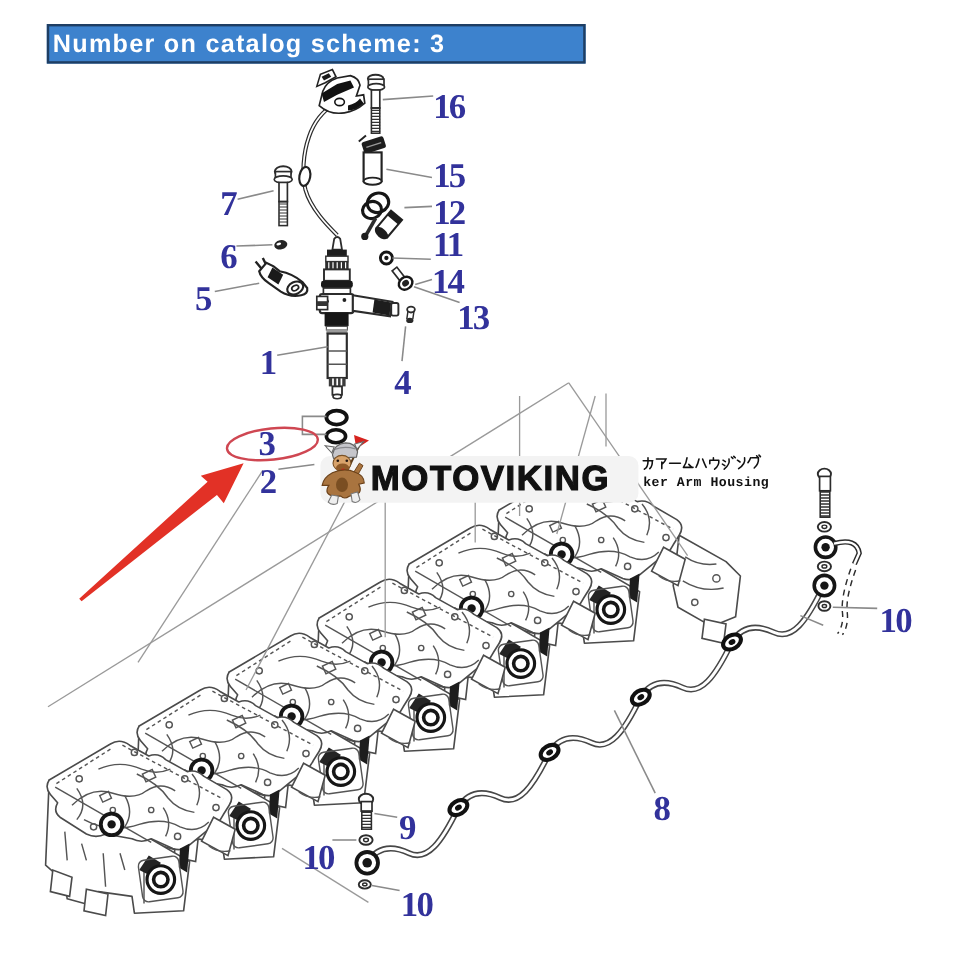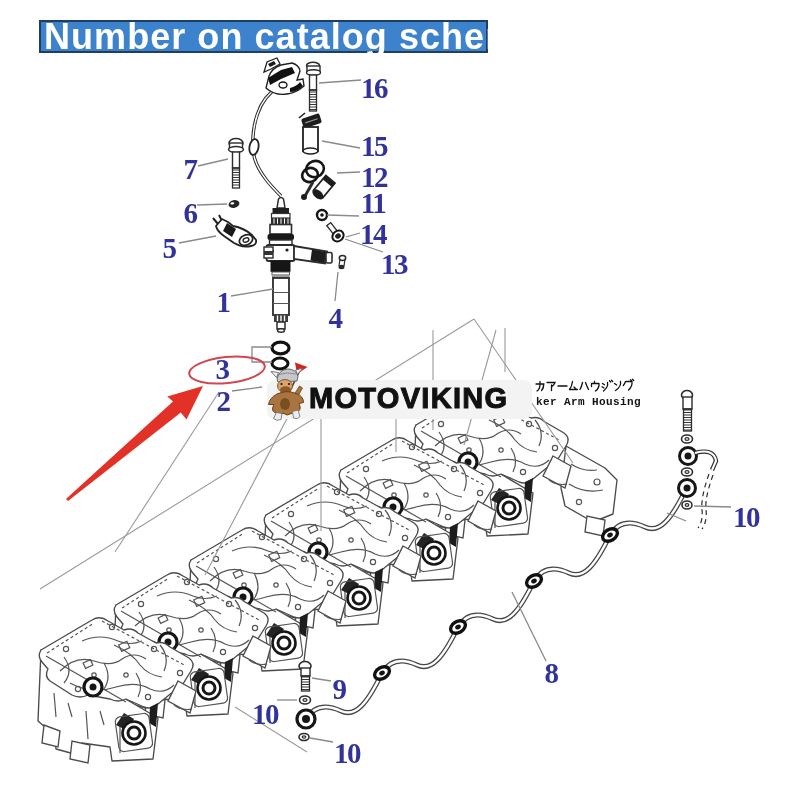--- a/index.html
+++ b/index.html
@@ -1,16 +1,16 @@
 <!DOCTYPE html>
 <html><head><meta charset="utf-8">
 <style>
 html,body{margin:0;padding:0;background:#fff;width:800px;height:800px;overflow:hidden;}
 #page{position:relative;width:800px;height:800px;font-family:"Liberation Sans",sans-serif;}
-#hdr{position:absolute;left:39px;top:20px;width:442px;height:29px;background:#3d82cd;border:2px solid #1e3e63;color:#fff;font-weight:bold;font-size:36px;line-height:29px;letter-spacing:1.05px;padding-left:3px;white-space:nowrap;}
+#hdr{position:absolute;left:39px;top:20px;width:442px;height:29px;background:#3d82cd;border:2px solid #1e3e63;color:#fff;font-weight:bold;font-size:21px;line-height:29px;letter-spacing:1.05px;padding-left:3px;white-space:nowrap;}
 svg{position:absolute;left:0;top:0;}
 .lbl{font-family:"Liberation Serif",serif;font-weight:bold;font-size:29px;fill:#32329b;letter-spacing:-1.5px;}
 .ldr{stroke:#8a8a8a;stroke-width:1.3;fill:none;}
 .thin{stroke:#9a9a9a;stroke-width:1.1;fill:none;}
 .ln{stroke:#4b4b4b;stroke-width:1.35;fill:#fff;}
 .lnn{stroke:#555;stroke-width:1.2;fill:none;}
 </style></head>
 <body>
 <div id="page">
 <svg width="800" height="800" viewBox="0 0 800 800">

